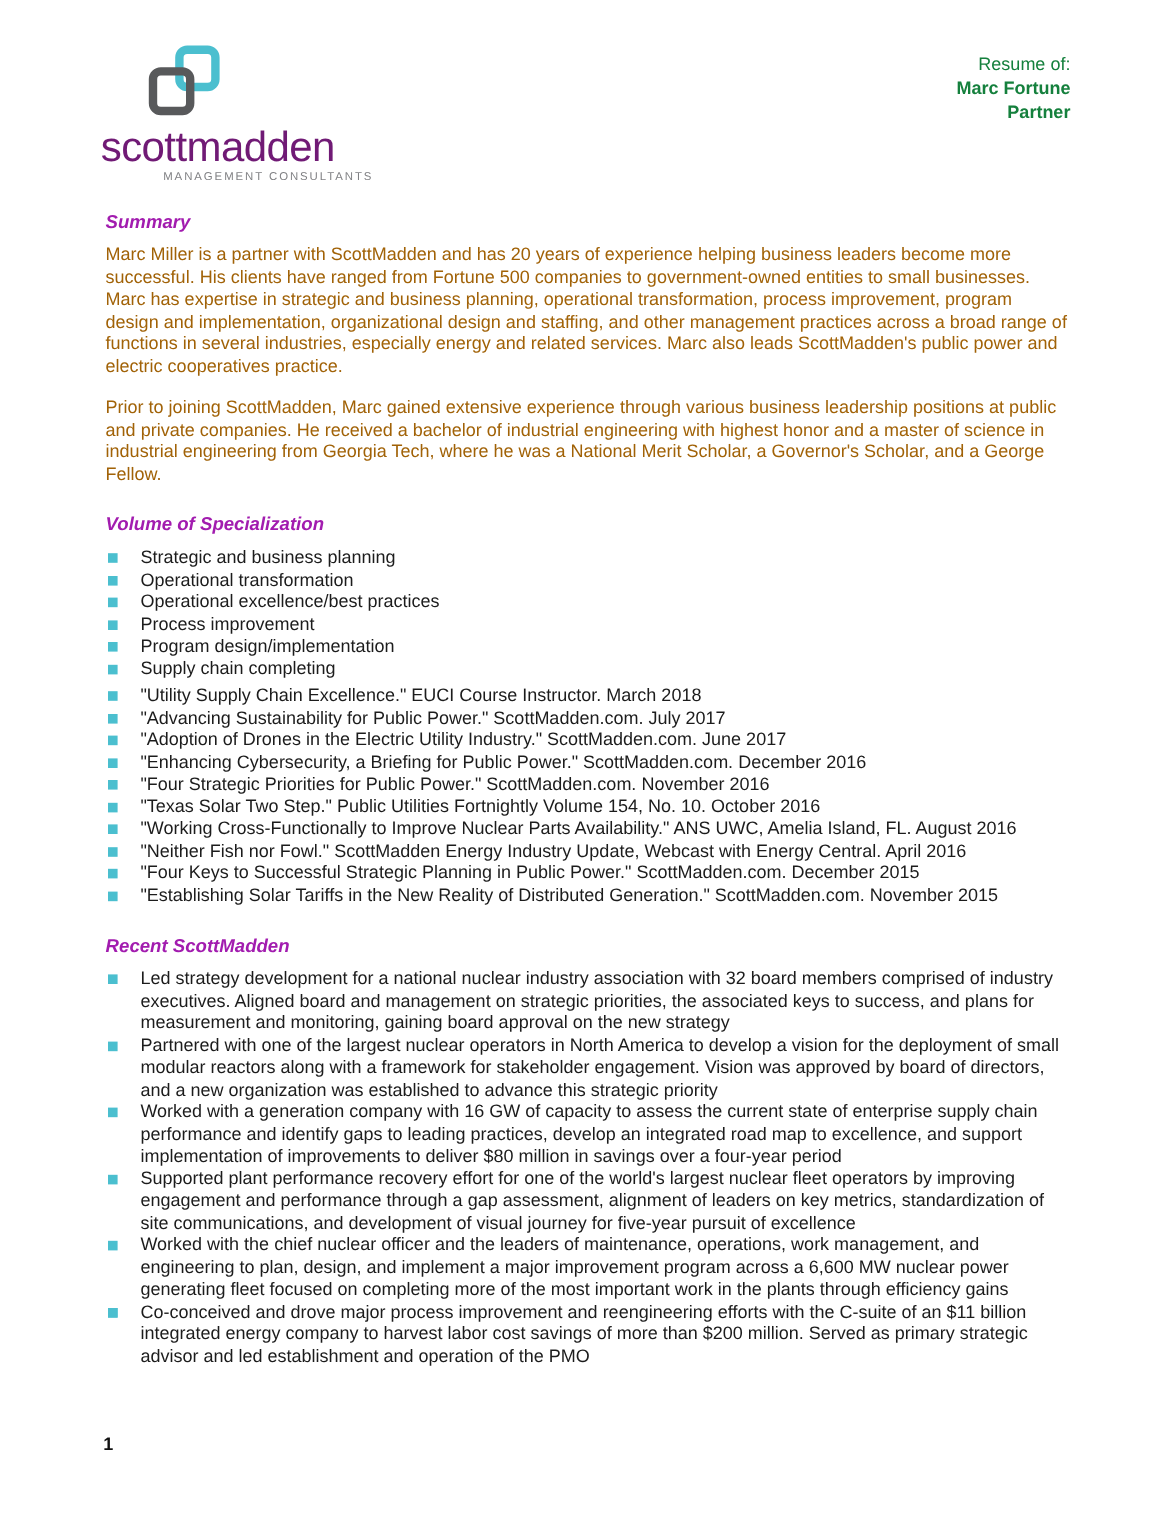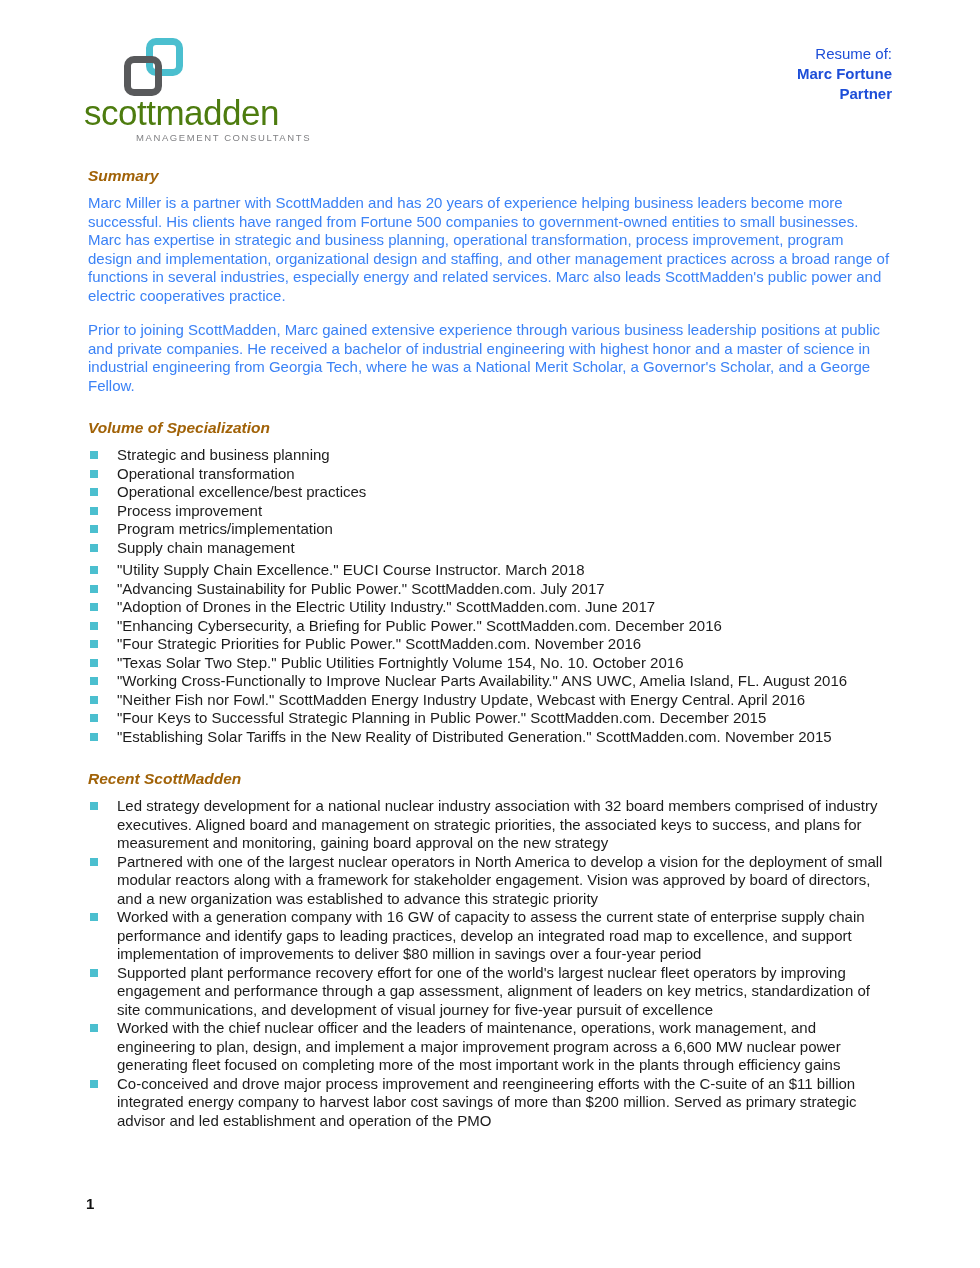--- a/index.html
+++ b/index.html
@@ -39,60 +39,60 @@
   }
   .sq.gray {
     left: 0; bottom: 0;
     width: 38px; height: 40px;
     border: 7px solid #58595b;
     z-index: 2;
   }
   .logo-word {
     font-size: 35px;
     line-height: 30px;
-    color: #4d7c0f;
+    color: #701a75;
     letter-spacing: -0.5px;
-    margin-top: 2px;
+    margin-top: 12px;
   }
   .logo-tag {
     font-size: 9.5px;
     letter-spacing: 1.6px;
     color: #808184;
     margin-top: 4px;
     margin-left: 52px;
     white-space: nowrap;
   }
 
   .resume-of {
     text-align: right;
     font-size: 15px;
     line-height: 20px;
-    color: #1d4ed8;
+    color: #15803d;
     padding-top: 6px;
   }
   .resume-of .ro-name, .resume-of .ro-title { font-weight: bold; }
 
   
   .content {
     padding: 0 90px 0 88px;
   }
   h2.section-heading {
     font-size: 15.5px;
     font-weight: bold;
     font-style: italic;
-    color: #a16207;
+    color: #a21caf;
     margin-top: 24px;
     margin-bottom: 9px;
     line-height: 18px;
   }
   .content p {
     font-size: 15px;
     line-height: 18.5px;
     margin-bottom: 16px;
-    color: #3b82f6;
+    color: #a16207;
   }
   ul.bullet-list {
     list-style: none;
     margin: 0 0 4px 0;
   }
   ul.bullet-list li {
     position: relative;
     padding-left: 29px;
     font-size: 15px;
     line-height: 18.5px;
@@ -161,26 +161,26 @@
           <span class="li-text">Operational excellence/best practices</span>
         </li>
 
         <li>
           <span class="bullet"></span>
           <span class="li-text">Process improvement</span>
         </li>
 
         <li>
           <span class="bullet"></span>
-          <span class="li-text">Program metrics/implementation</span>
-        </li>
-
-        <li>
-          <span class="bullet"></span>
-          <span class="li-text">Supply chain management</span>
+          <span class="li-text">Program design/implementation</span>
+        </li>
+
+        <li>
+          <span class="bullet"></span>
+          <span class="li-text">Supply chain completing</span>
         </li>
 
       </ul>
 
     <ul class="bullet-list">
 
         <li>
           <span class="bullet"></span>
           <span class="li-text">"Utility Supply Chain Excellence." EUCI Course Instructor. March 2018</span>
         </li>

